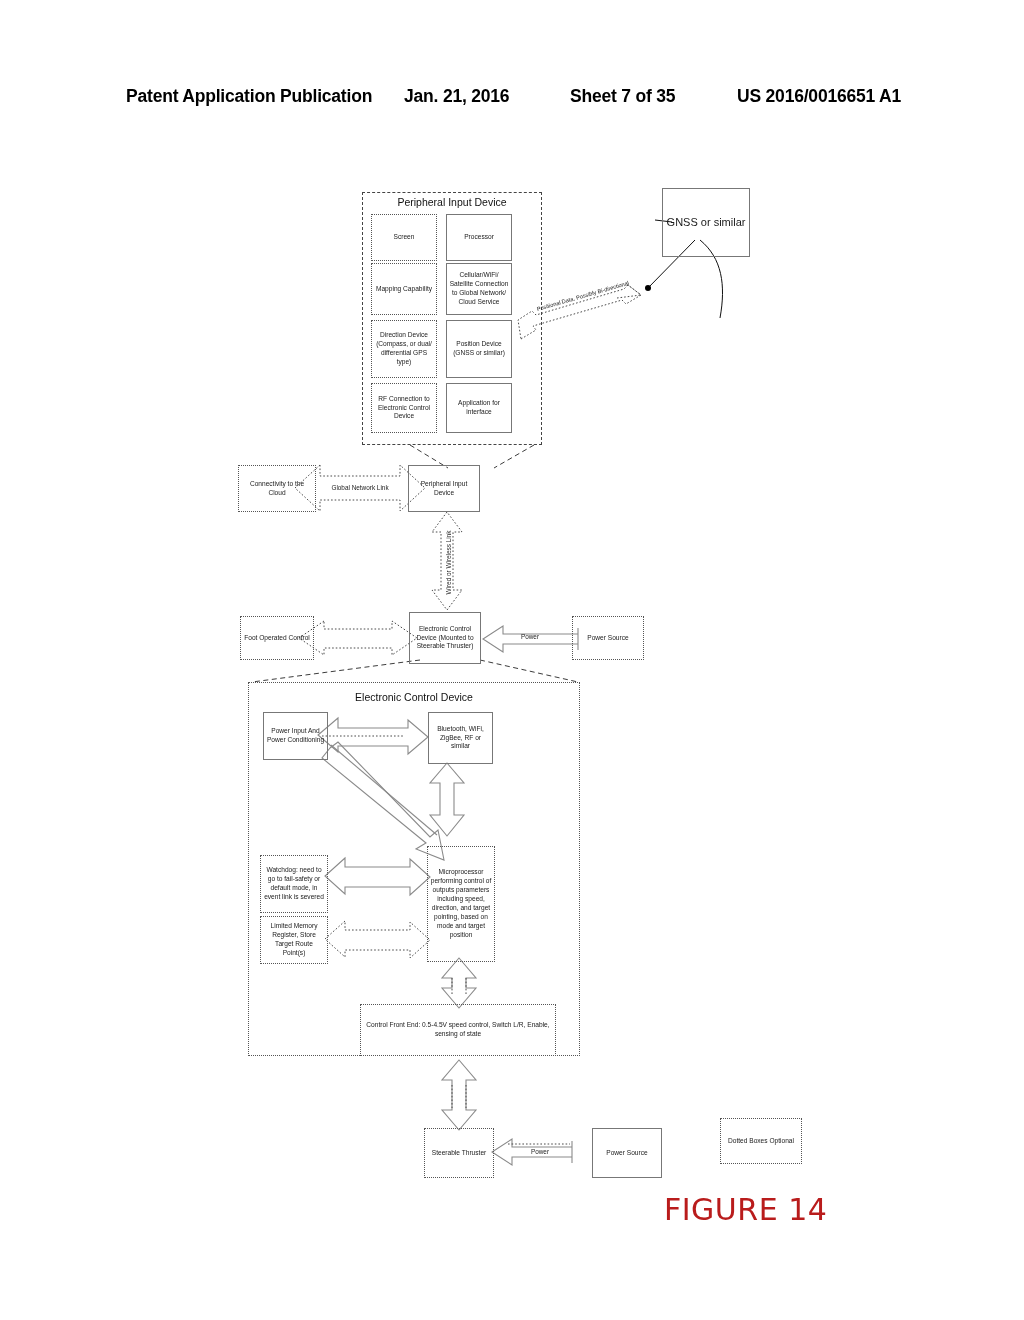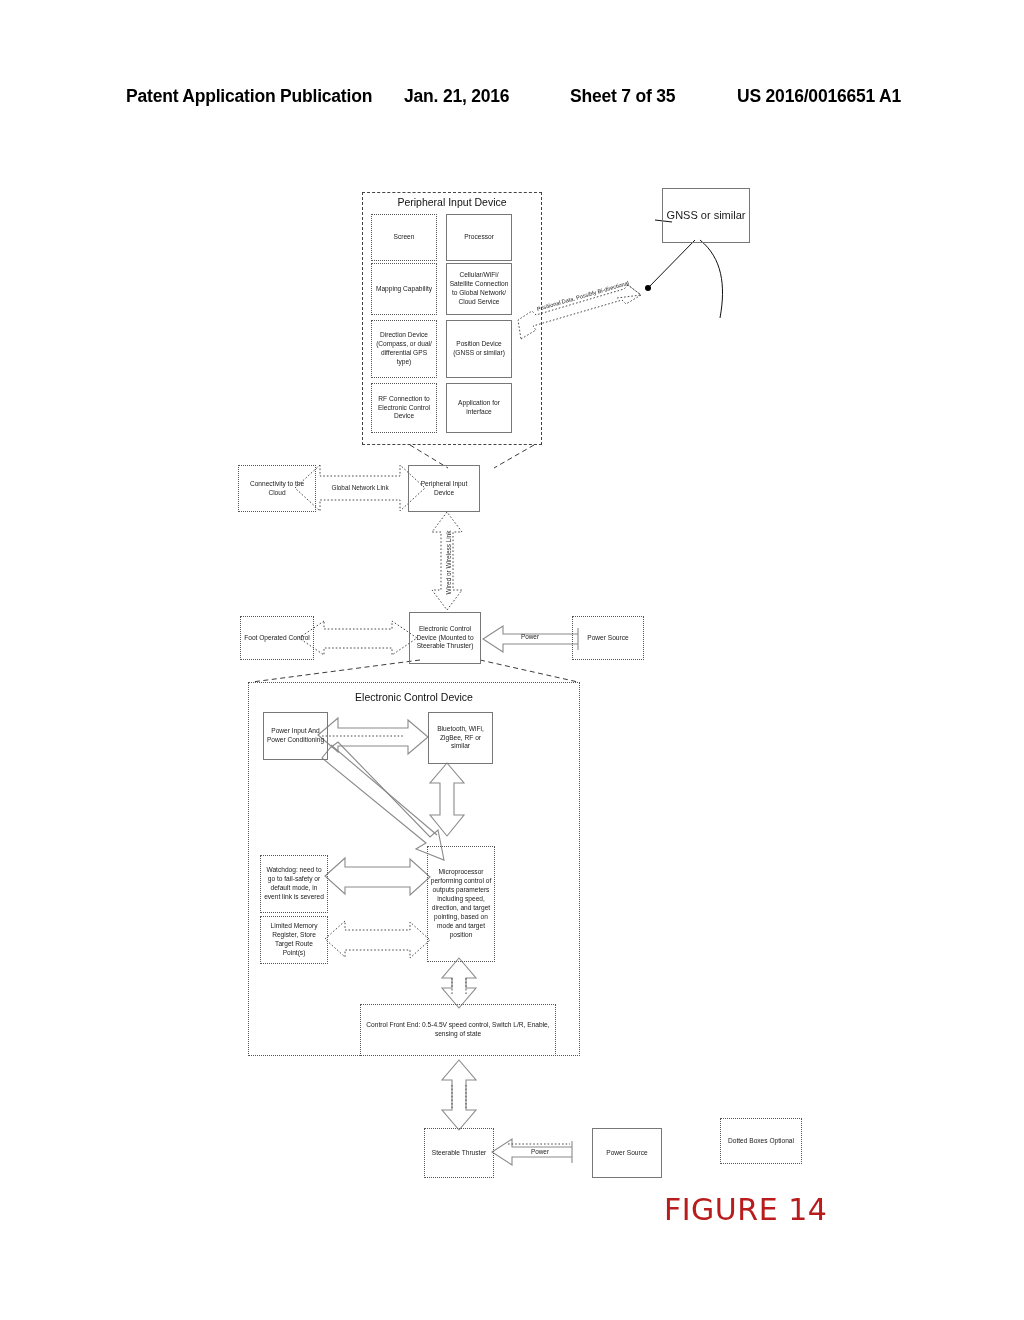--- a/index.html
+++ b/index.html
@@ -215,21 +215,21 @@
     <span class="lbl">Position Device (GNSS or similar)</span>
   </div>
 
   <div class="box dotted" style="left:371px; top:383px; width:66px; height:50px;">
     <span class="lbl">RF Connection to Electronic Control Device</span>
   </div>
   <div class="box solid" style="left:446px; top:383px; width:66px; height:50px;">
     <span class="lbl">Application for interface</span>
   </div>
 
-  <div class="box solid" style="left:662px; top:188px; width:88px; height:55px; font-size:11px;align-items:center;">
+  <div class="box solid" style="left:662px; top:188px; width:88px; height:69px; font-size:11px;align-items:center;">
     <span class="lbl">GNSS or similar</span>
   </div>
 
   <div class="link-cap" style="left:530px; top:308px; width:110px; transform-origin:0 50%; transform:rotate(-16deg); font-size:5.6px;">Positional Data, Possibly Bi-directional</div>
 
 
   <div class="box dotted" style="left:238px; top:465px; width:78px; height:47px;">
     <span class="lbl">Connectivity to the Cloud</span>
   </div>
   <div class="link-cap" style="left:305px; top:484px; width:110px;">Global Network Link</div>

